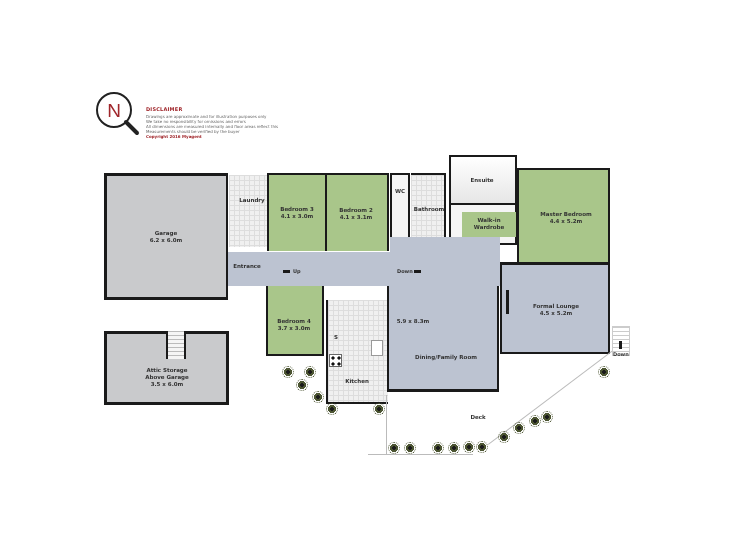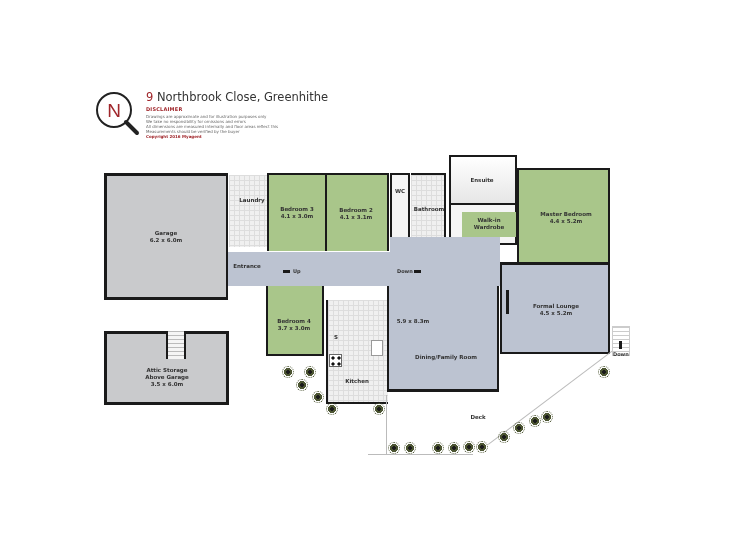--- a/index.html
+++ b/index.html
@@ -28,21 +28,20 @@
 </style>
 </head>
 <body>
 
 <div class="abs header">
   <svg class="compass" viewBox="0 0 52 52">
     <circle cx="22" cy="22" r="17" fill="none" stroke="#222" stroke-width="2"></circle>
     <line x1="34" y1="34" x2="45" y2="45" stroke="#222" stroke-width="4" stroke-linecap="round"></line>
     <text x="22" y="29" text-anchor="middle" font-size="19" fill="#a0262b" font-family="Liberation Sans, sans-serif">N</text>
   </svg>
-  <div class="title"><span class="num">9</span><span> Northbrook Close, Greenhithe</span></div>
   <div class="disclaimer-h">DISCLAIMER</div>
   <div class="disclaimer-l" style="top:26px">Drawings are approximate and for illustration purposes only</div>
   <div class="disclaimer-l" style="top:31px">We take no responsibility for omissions and errors</div>
   <div class="disclaimer-l" style="top:36px">All dimensions are measured internally and floor areas reflect this</div>
   <div class="disclaimer-l" style="top:41px">Measurements should be verified by the buyer</div>
   <div class="copyright">Copyright 2016   Myagent</div>
 </div>
 
 <div class="abs" style="left:0;top:0;width:749px;height:548px;">
 

